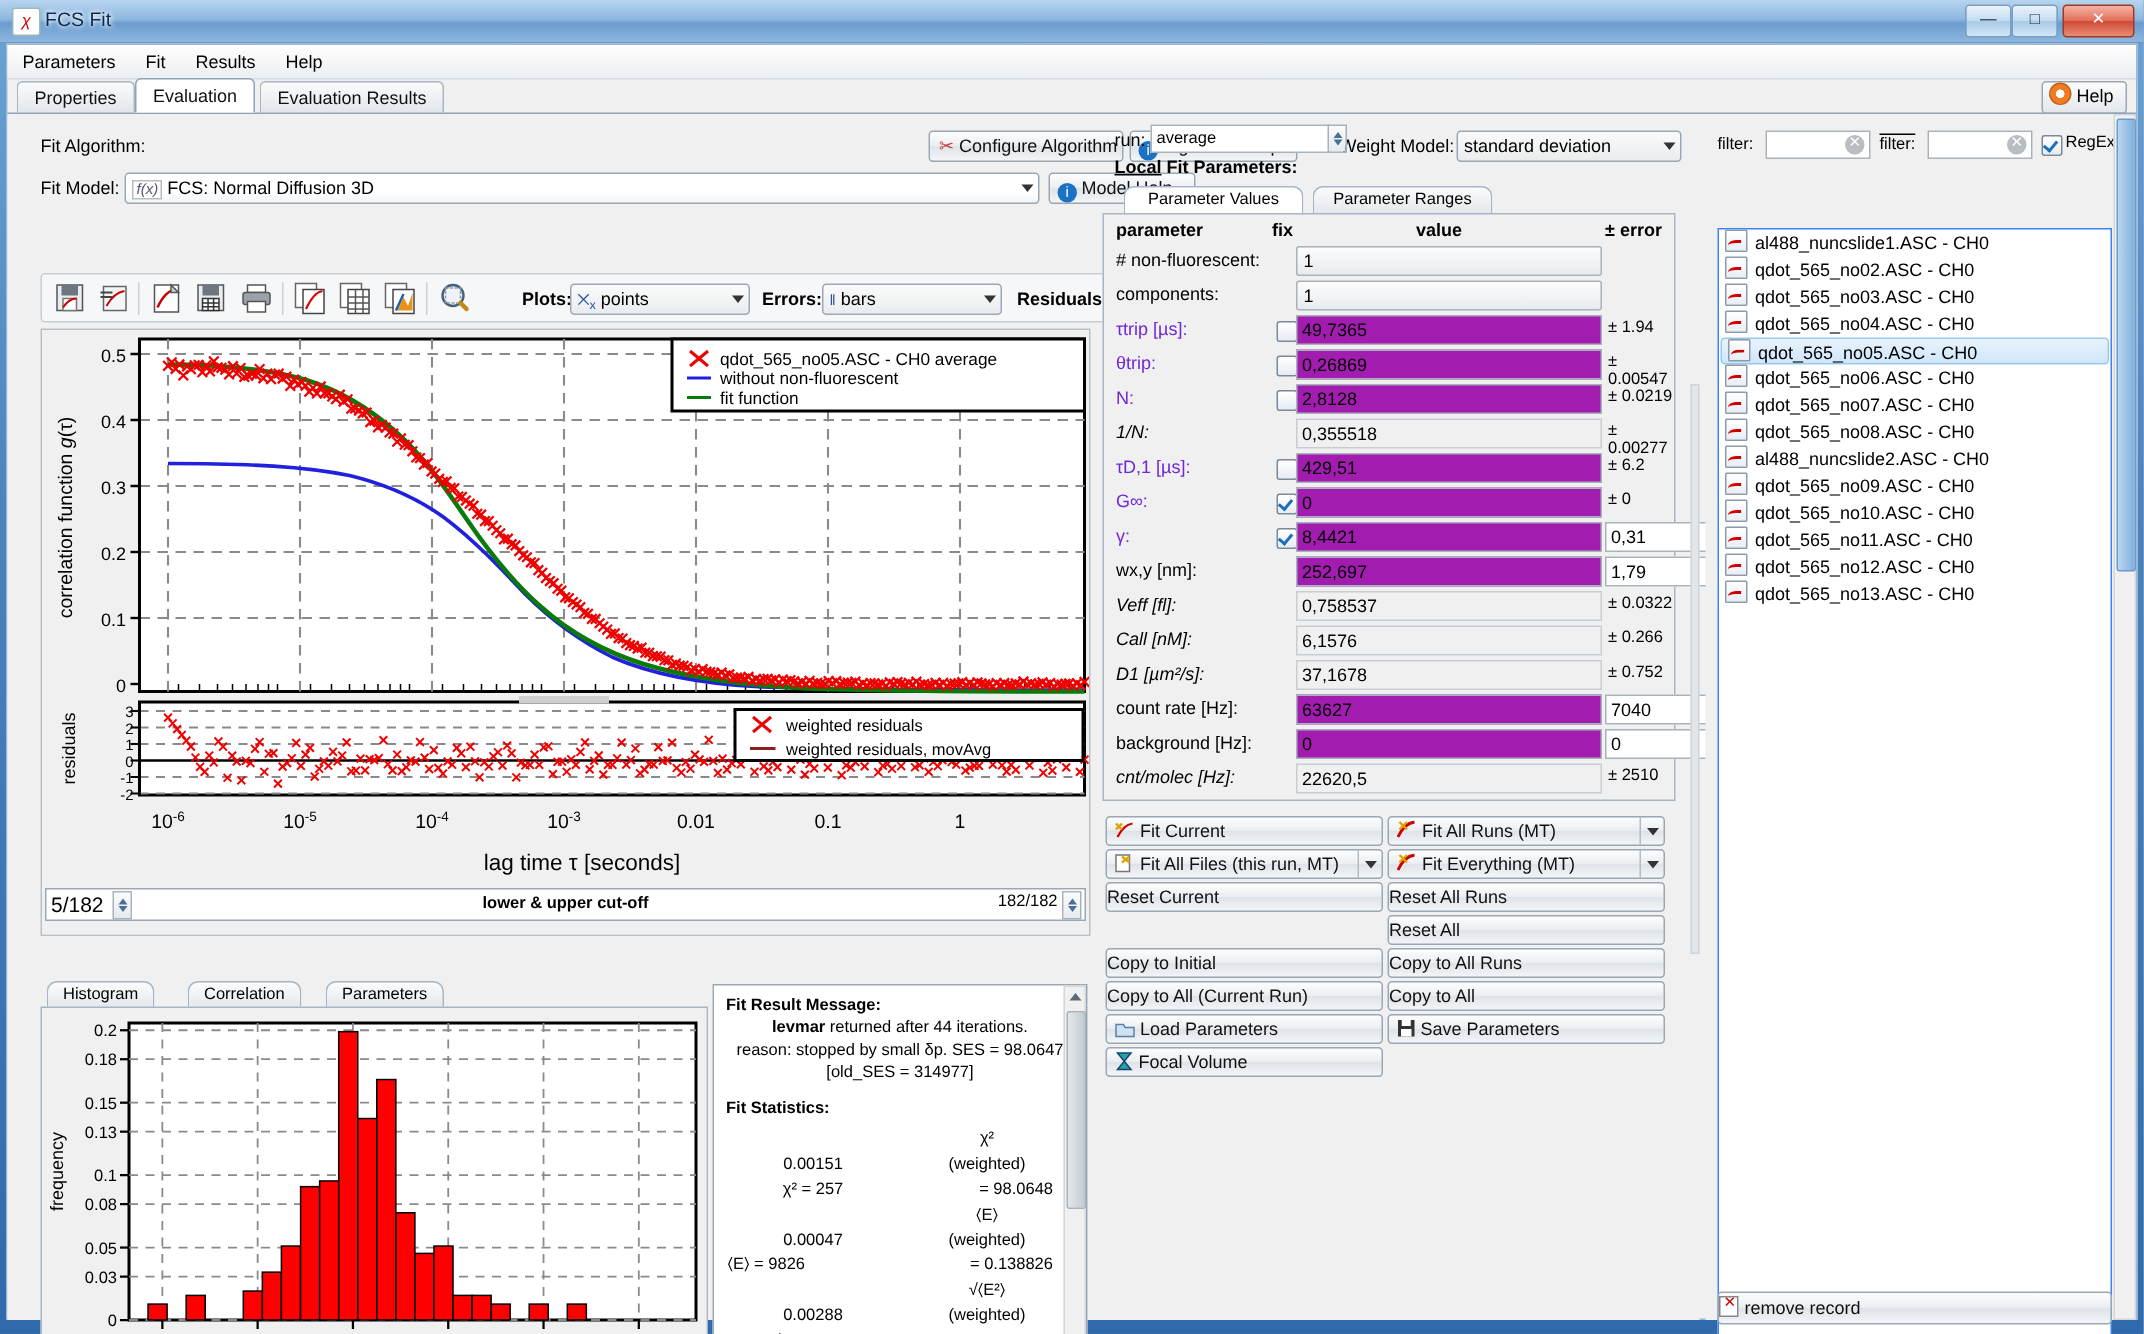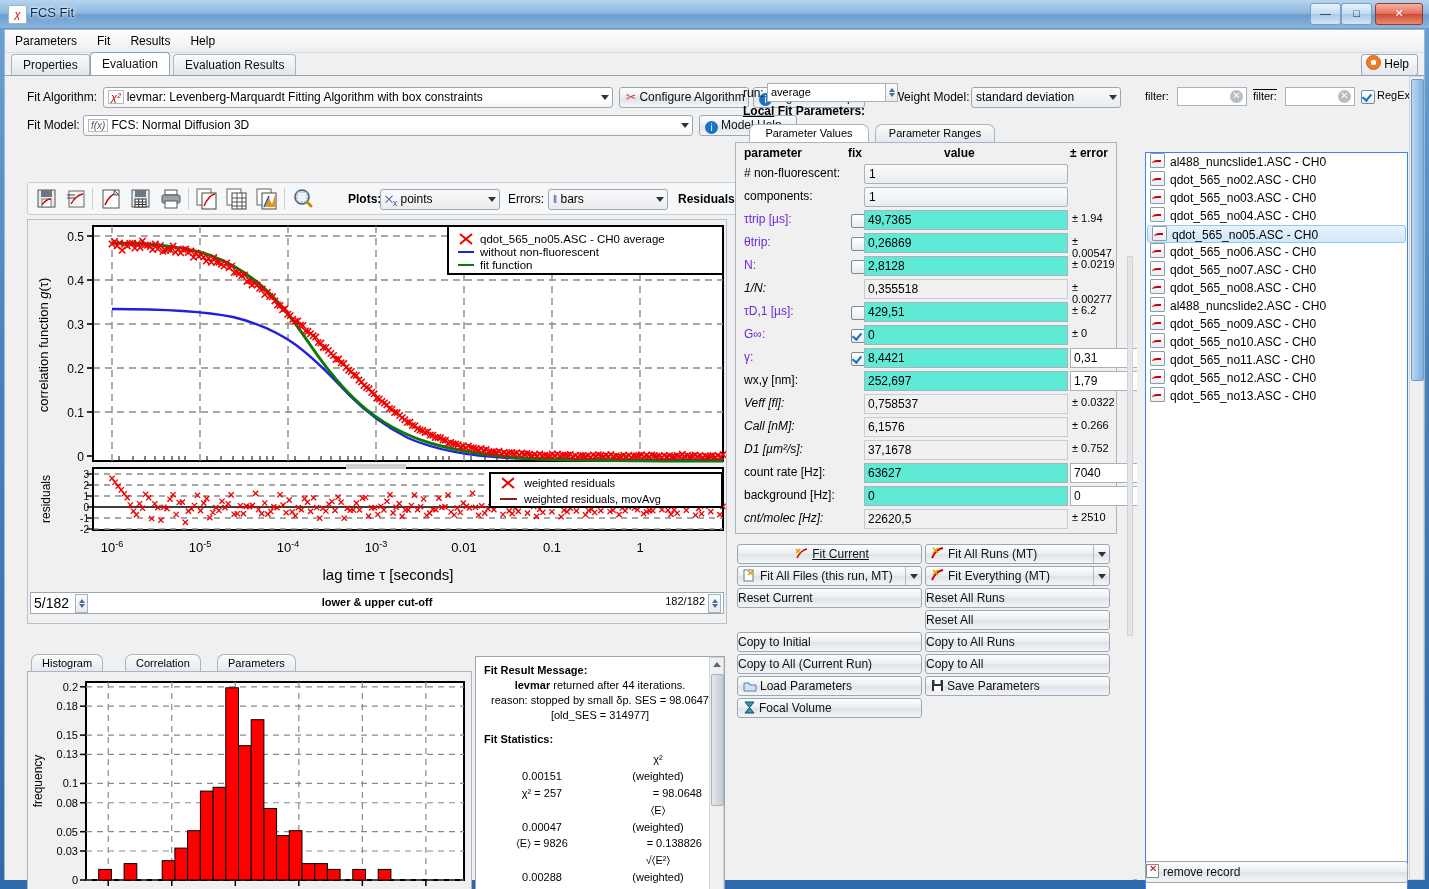--- a/index.html
+++ b/index.html
@@ -120,21 +120,21 @@
   #ptable{
     position:absolute;left:0;top:50px;width:382px;height:372px;
     border:1px solid #a6b6c6;background:#f0f0f0;box-sizing:border-box;
   }
   .prow{position:absolute;left:0;width:382px;height:23px;}
   .plabel{position:absolute;left:8px;top:3px;font-size:12px;}
   .plabel.red{color:#6d28d9;}
   .plabel.ital{font-style:italic;}
   .pval{
     position:absolute;left:128px;top:1px;width:204px;height:20px;box-sizing:border-box;
-    border:1px solid #a8b2bc;background:#5eead4;font-size:12px;line-height:18px;padding-left:3px;
+    border:1px solid #a8b2bc;background:#a21caf;font-size:12px;line-height:18px;padding-left:3px;
   }
   .pval.ro{background:#f0f0f0;border-color:#c6cdd4;}
   .perr{position:absolute;left:336px;top:3px;font-size:11px;}
   .perrbox{
     position:absolute;left:334px;top:1px;width:92px;height:20px;box-sizing:border-box;
     border:1px solid #a8b2bc;background:#fff;font-size:12px;line-height:18px;padding-left:3px;
   }
   .pcombo{
     position:absolute;left:128px;top:1px;width:204px;height:20px;box-sizing:border-box;
     border:1px solid #a8b2bc;border-radius:2px;font-size:12px;line-height:18px;padding-left:4px;
@@ -220,24 +220,20 @@
       <div class="tab" style="left:168px;">Evaluation Results</div>
       <div id="help-btn">
         <span style="display:inline-block;width:13px;height:13px;border-radius:50%;background:radial-gradient(circle,#fff 30%,#ef7b22 32%);border:1px solid #c5601a;vertical-align:-2px;margin-right:3px;"></span><span>Help</span>
       </div>
     </div>
     <div id="tabline"></div>
 
     <div id="leftpane">
 
       <div class="lblrow" style="left:22px;top:14px;">Fit Algorithm:</div>
-      <div class="combo" style="left:98px;top:11px;width:510px;">
-        <span style="color:#a00;font-style:italic;font-size:11px;border:1px solid #bbb;background:#fff;padding:0 2px;margin-right:3px;">χ²</span><span>levmar: Levenberg-Marquardt Fitting Algorithm with box constraints</span>
-        <span class="arrow"></span>
-      </div>
       <div class="btn" style="left:614px;top:11px;width:130px;text-align:left;padding-left:6px;">
         <span style="color:#c33;">✂</span>
         <span>Configure Algorithm</span>
       </div>
       <div class="btn" style="left:748px;top:11px;width:112px;text-align:left;padding-left:5px;">
         <span style="display:inline-block;width:13px;height:13px;border-radius:50%;background:#1b72c4;color:#fff;font-size:10px;line-height:13px;text-align:center;vertical-align:-2px;margin-right:3px;">i</span><span>Algorithm Help</span>
       </div>
       <div class="lblrow" style="left:888px;top:14px;">Weight Model:</div>
       <div class="combo flat" style="left:966px;top:11px;width:150px;">
         <span>standard deviation</span>
@@ -327,21 +323,21 @@
               <path d="M17 16 l4 4" stroke="#c08a16" stroke-width="3" stroke-linecap="round"></path>
             </svg>
         </span>
 
         <span style="position:absolute;left:320px;top:9px;font-weight:bold;">Plots:</span>
         <div class="combo flat" style="left:352px;top:6px;width:120px;">
           <span style="color:#2a4fa0;font-size:10px;">⨉<sub>x</sub></span>
           <span>points</span>
           <span class="arrow"></span>
         </div>
-        <span style="position:absolute;left:480px;top:9px;font-weight:normal;">Errors:</span>
+        <span style="position:absolute;left:480px;top:9px;font-weight:bold;">Errors:</span>
         <div class="combo flat" style="left:520px;top:6px;width:120px;">
           <span style="color:#2a4fa0;font-size:10px;">‖</span>
           <span>bars</span>
           <span class="arrow"></span>
         </div>
         <span style="position:absolute;left:650px;top:9px;font-weight:bold;">Residuals:</span>
         <span class="chk on" style="position:absolute;left:710px;top:10px;"></span>
         <span style="position:absolute;left:727px;top:9px;">weighted</span>
         <div class="combo flat" style="left:779px;top:6px;width:120px;">
           <span style="color:#2a4fa0;font-size:10px;">⨉<sub>x</sub></span>
@@ -1531,21 +1527,21 @@
                 </tr>
             <tr>
                   <td></td>
                   <td style="text-align:center;">〈E〉</td>
                 </tr>
             <tr>
                   <td style="text-align:center;">0.00047</td>
                 <td style="text-align:center;">(weighted)</td>
                 </tr>
             <tr>
-                  <td style="text-align:center;">〈E〉 = 9826</td>
+                  <td style="">〈E〉 = 9826</td>
                 <td style="text-align:right;padding-right:14px;">= 0.138826</td>
                 </tr>
             <tr>
                   <td></td>
                   <td style="text-align:center;">√〈E²〉</td>
                 </tr>
             <tr>
                   <td style="text-align:center;">0.00288</td>
                 <td style="text-align:center;">(weighted)</td>
                 </tr>
@@ -1665,21 +1661,21 @@
               </div>
               <div class="prow" style="top: 365px;">
                 <span class="plabel ital">cnt/molec [Hz]:</span>
                 <span class="pval ro">22620,5</span>
                 <span class="perr">± 2510</span>
               </div>
             </div>
         </div>
 
         <div id="action-left">
-            <div class="btn" style="left: 2px; top: 270px; width: 185px; height: 20px; line-height: 18px; text-align: center; padding-left: 5px; text-decoration: underline;"><span class="ico"><svg width="14" height="13" viewBox="0 0 14 13">
+            <div class="btn" style="left: 2px; top: 270px; width: 185px; height: 20px; line-height: 18px; text-align: left; padding-left: 5px;"><span class="ico"><svg width="14" height="13" viewBox="0 0 14 13">
                   <path d="M2 11 Q6 3 12 2" stroke="#c00" fill="none" stroke-width="1.5"></path>
                   <path d="M1 2 l4 4 M5 2 l-4 4" stroke="#e0a000" stroke-width="1.6"></path>
                 </svg></span><span>Fit Current</span></div>
             <div class="btn" style="left: 2px; top: 292px; width: 185px; height: 20px; line-height: 18px; text-align: left; padding-left: 5px;"><span class="ico"><svg width="14" height="13" viewBox="0 0 14 13">
                   <rect x="1" y="1" width="9" height="11" fill="#fff" stroke="#777"></rect>
                   <path d="M5 2 l5 4 M10 2 l-5 4" stroke="#e0a000" stroke-width="1.5"></path>
                 </svg></span><span>Fit All Files (this run, MT)</span><span style="position: absolute; right: 0px; top: 0px; width: 15px; height: 18px; border-left: 1px solid rgb(179, 188, 197);">
                 <span style="position:absolute;left:4px;top:7px;width:0;height:0;border-left:4px solid transparent;border-right:4px solid transparent;border-top:5px solid #333;"></span>
               </span></div>
             <div class="btn" style="left: 2px; top: 314px; width: 185px; height: 20px; line-height: 18px;"><span>Reset Current</span></div>

